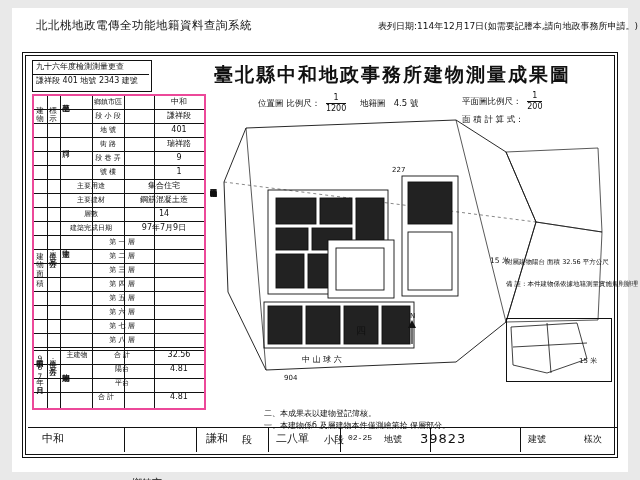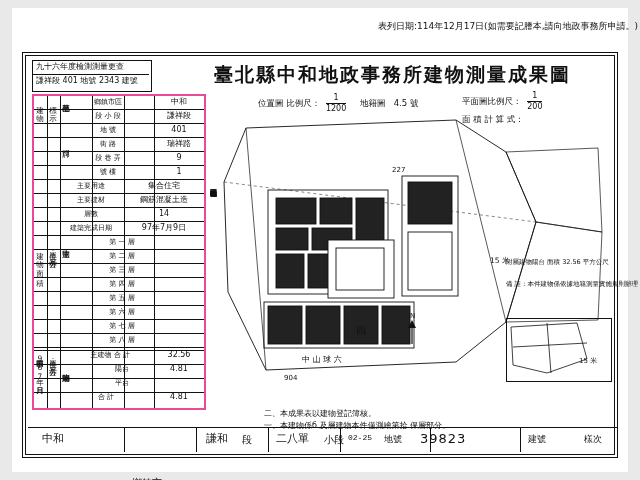--- a/index.html
+++ b/index.html
@@ -103,20 +103,21 @@
     border:1px solid #111;
   }
   .annot{position:absolute;font-size:7.5px;white-space:nowrap;}
 </style>
 </head>
 <body>
 
 <div class="page">
 
   <div class="hdr">
+    <div class="hdr-l1">北北桃地政電傳全功能地籍資料查詢系統</div>
     <div class="hdr-r">表列日期:114年12月17日(如需要記謄本,請向地政事務所申請。)</div>
   </div>
 
   <div class="frame">
     <div class="frame-inner">
 
       <div class="lotbox">
         <div class="hl"></div>
         <div class="r1">九十六年度檢測測量更查</div>
         <div class="r2">謙祥段 401 地號 2343 建號</div>
@@ -223,21 +224,21 @@
         <div class="cell" style="left:60px;top:157px;width:56px;">第 二 層</div>
         <div class="cell" style="left:60px;top:171px;width:56px;">第 三 層</div>
         <div class="cell" style="left:60px;top:185px;width:56px;">第 四 層</div>
         <div class="cell" style="left:60px;top:199px;width:56px;">第 五 層</div>
         <div class="cell" style="left:60px;top:213px;width:56px;">第 六 層</div>
         <div class="cell" style="left:60px;top:227px;width:56px;">第 七 層</div>
         <div class="cell" style="left:60px;top:241px;width:56px;">第 八 層</div>
 
         <div class="cell vtxt" style="left:2px;top:258px;">中華民國96年7月日</div>
         <div class="cell vtxt" style="left:15px;top:258px;">單位：平方公尺</div>
-        <div class="cell" style="left:28px;top:256px;width:30px;padding-left:24px;">主建物</div>
+        <div class="cell" style="left:28px;top:256px;width:30px;">主建物</div>
         <div class="cell" style="left:60px;top:256px;width:56px;">合 計</div>
         <div class="cell hand" style="left:122px;top:255px;width:46px;">32.56</div>
 
         <div class="cell vtxt" style="left:28px;top:272px;">附屬建物</div>
         <div class="cell" style="left:60px;top:270px;width:56px;">陽台</div>
         <div class="cell hand" style="left:122px;top:269px;width:46px;">4.81</div>
 
         <div class="cell" style="left:60px;top:284px;width:56px;">平台</div>
         <div class="cell hand" style="left:122px;top:283px;width:46px;"></div>
 

